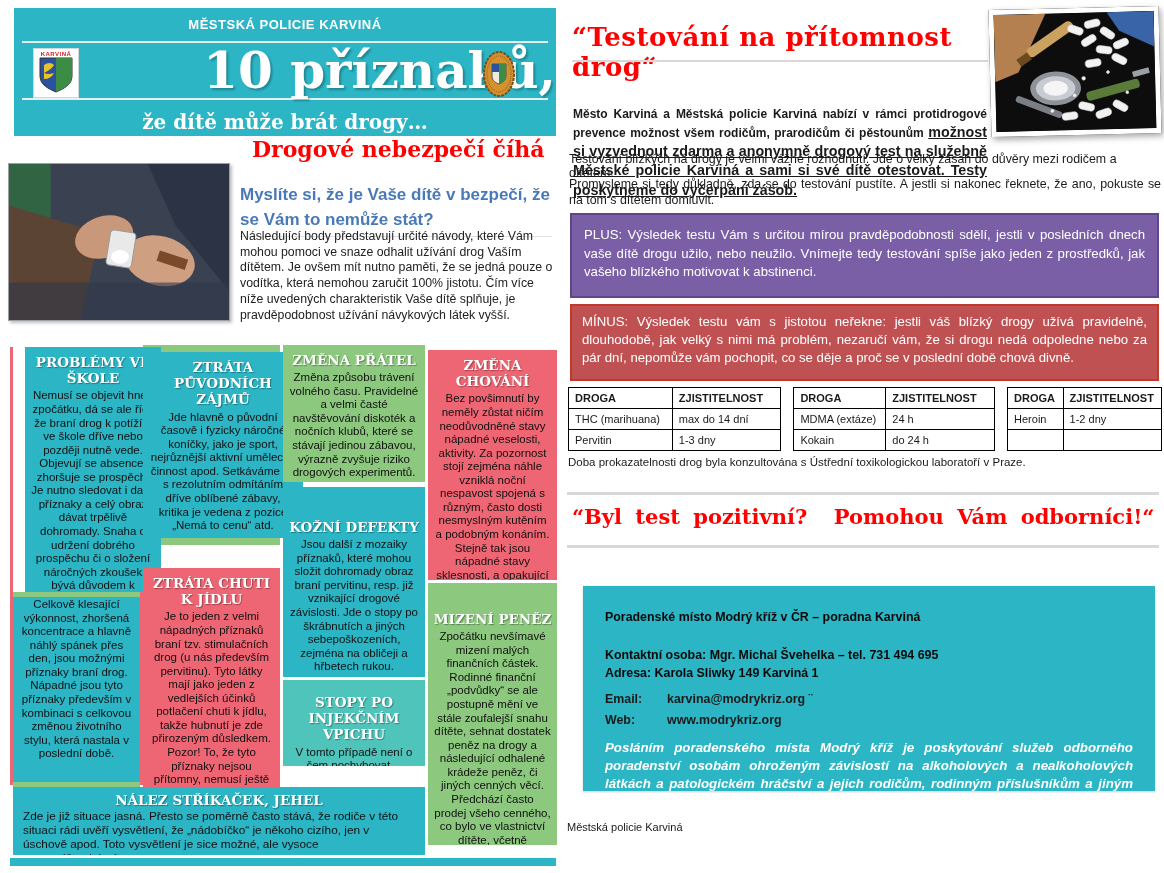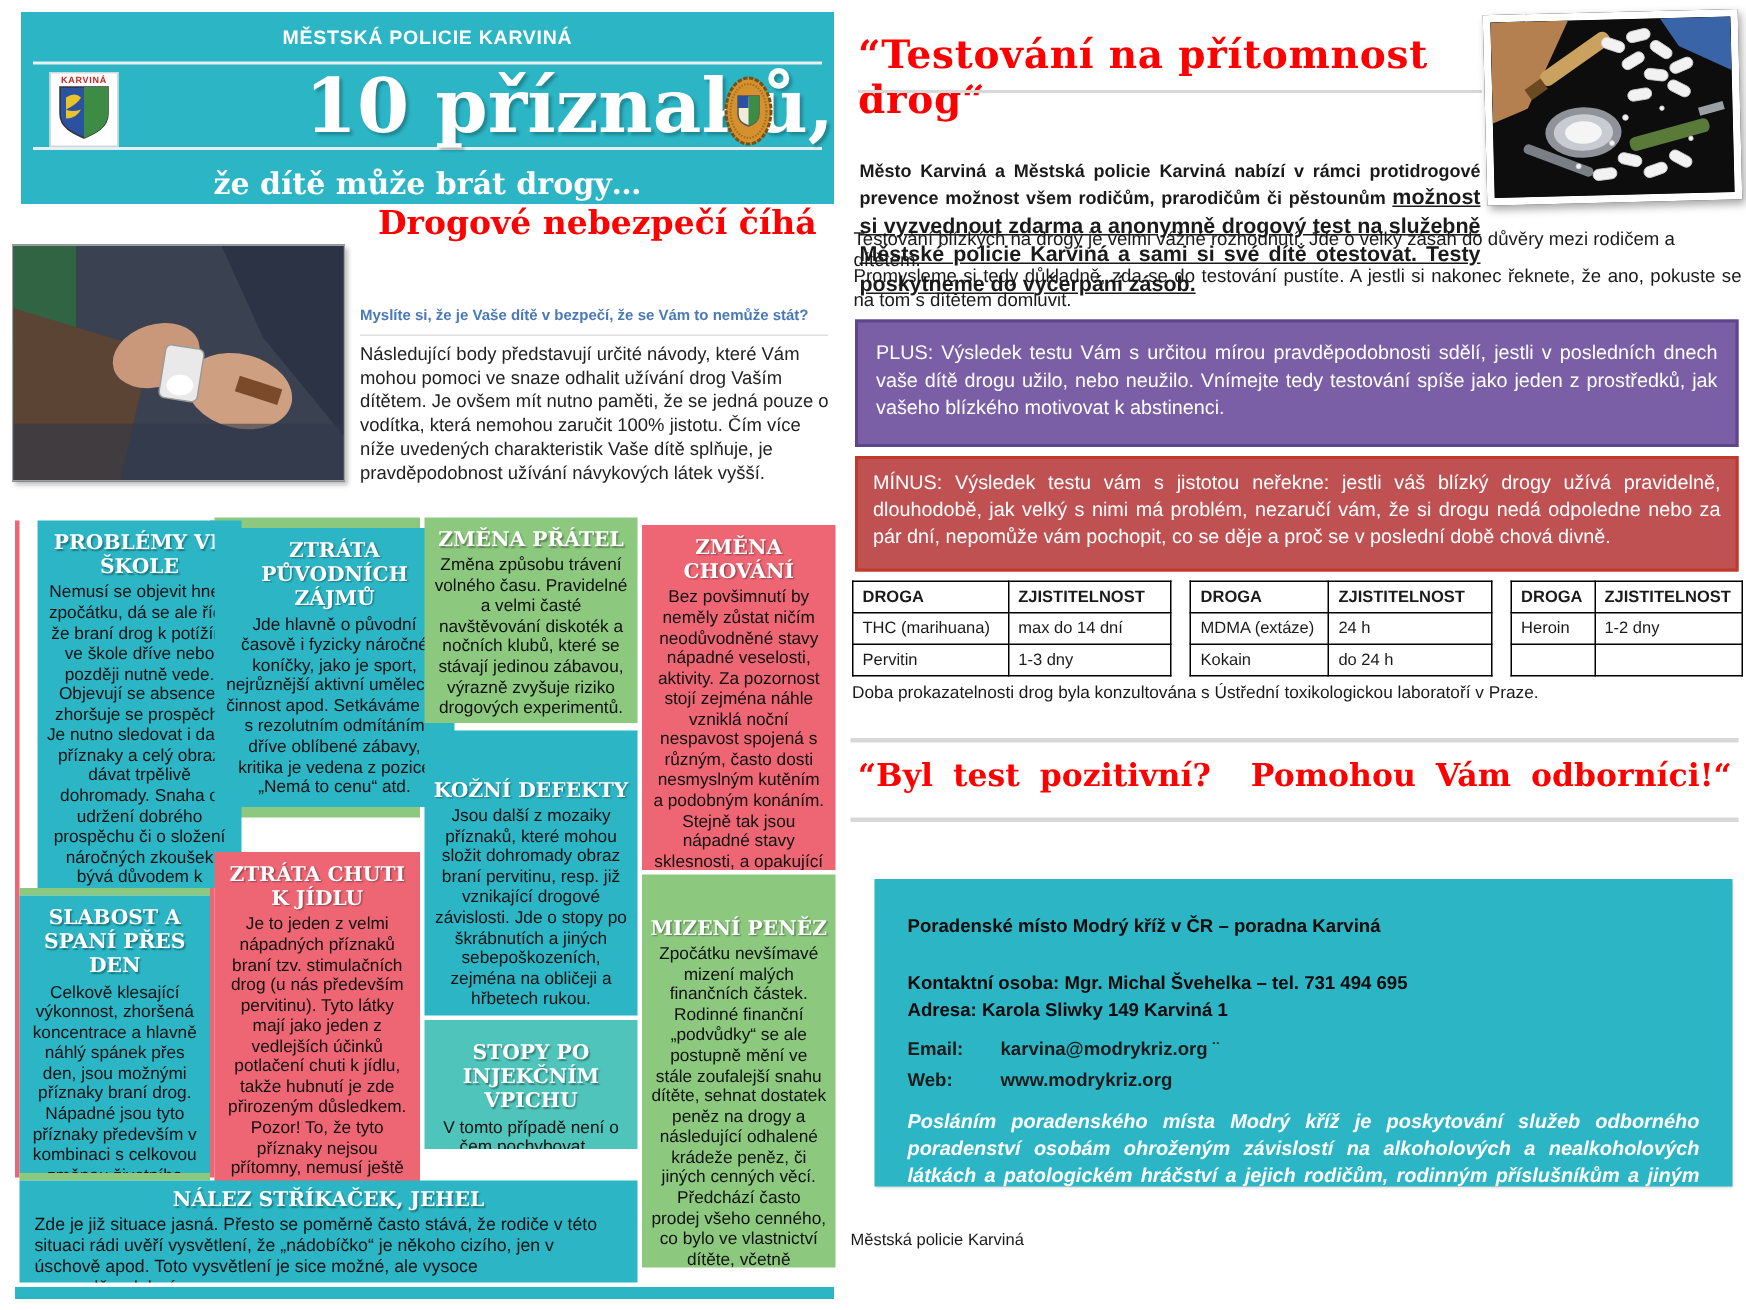--- a/index.html
+++ b/index.html
@@ -24,21 +24,21 @@
   .emblem-right { position:absolute; right:40px; top:42px; width:34px; height:48px; }
 
   .danger-heading { left:252px; top:136px; width:305px; font-family:"DejaVu Serif", serif;
                     font-weight:bold; font-size:22px; color:#ff0000; }
 
   .photo-frame { left:8px; top:163px; width:222px; height:158px; border:1px solid #9aa0a6;
                  background:#222; box-shadow:2px 2px 3px rgba(0,0,0,.25); }
   .photo-frame svg { display:block; width:100%; height:100%; }
 
   .question { left:240px; top:183px; width:312px; color:#4a79b8; font-weight:bold;
-              font-size:10px; line-height:1.45; border-bottom:1px solid #e0e0e0; padding-bottom:4px;margin-top:21px; }
+              font-size:17px; line-height:1.45; border-bottom:1px solid #e0e0e0; padding-bottom:4px; }
   .intro { left:240px; top:229px; width:318px; font-size:12.3px; line-height:1.28; color:#222; }
 
   
   .gbox { position:absolute; overflow:hidden; text-align:center; }
   .gbox h4 { font-family:"DejaVu Serif", serif; color:#fff; font-weight:bold;
              font-size:13.5px; line-height:1.2; margin:7px 3px 3px;
              text-shadow:1px 1px 1px rgba(0,0,0,.35); }
   .gbox p { font-size:11.5px; line-height:1.18; margin:1px 6px; color:#111; }
   .bg-teal { background:#2bb5c5; }
   .bg-green { background:#8cc87e; }
@@ -154,21 +154,20 @@
   <div class="strip bg-green" style="left:13px; top:782px; width:127px; height:5px;"></div>
   <div class="strip bg-green" style="left:143px; top:345px; width:137px; height:7px;"></div>
   <div class="strip bg-green" style="left:143px; top:538px; width:137px; height:7px;"></div>
   <div class="strip bg-teal" style="left:10px; top:858px; width:546px; height:8px;"></div>
 
   <div class="gbox bg-teal" style="left:25px; top:347px; width:136px; height:245px;">
     <h4>PROBLÉMY VE ŠKOLE</h4>
     <p>Nemusí se objevit hned zpočátku, dá se ale říci, že braní drog k potížím ve škole dříve nebo později nutně vede. Objevují se absence, zhoršuje se prospěch. Je nutno sledovat i další příznaky a celý obraz dávat trpělivě dohromady. Snaha o udržení dobrého prospěchu či o složení náročných zkoušek bývá důvodem k prvnímu drogovému experimentu.</p>
   </div>
   <div class="gbox bg-teal" style="left:13px; top:597px; width:127px; height:185px;">
-    <h4>SLABOST A SPANÍ PŘES DEN</h4>
     <p>Celkově klesající výkonnost, zhoršená koncentrace a hlavně náhlý spánek přes den, jsou možnými příznaky braní drog. Nápadné jsou tyto příznaky především v kombinaci s celkovou změnou životního stylu, která nastala v poslední době.</p>
   </div>
   <div class="gbox bg-teal" style="left:143px; top:352px; width:160px; height:186px;">
     <h4>ZTRÁTA PŮVODNÍCH ZÁJMŮ</h4>
     <p>Jde hlavně o původní časově i fyzicky náročné koníčky, jako je sport, nejrůznější aktivní umělecká činnost apod. Setkáváme se s rezolutním odmítáním dříve oblíbené zábavy, kritika je vedena z pozice „Nemá to cenu“ atd.</p>
   </div>
   <div class="gbox bg-pink" style="left:143px; top:568px; width:137px; height:240px;">
     <h4>ZTRÁTA CHUTI K JÍDLU</h4>
     <p>Je to jeden z velmi nápadných příznaků braní tzv. stimulačních drog (u nás především pervitinu). Tyto látky mají jako jeden z vedlejších účinků potlačení chuti k jídlu, takže hubnutí je zde přirozeným důsledkem. Pozor! To, že tyto příznaky nejsou přítomny, nemusí ještě znamenat, že o drogy nejde.</p>
   </div>

